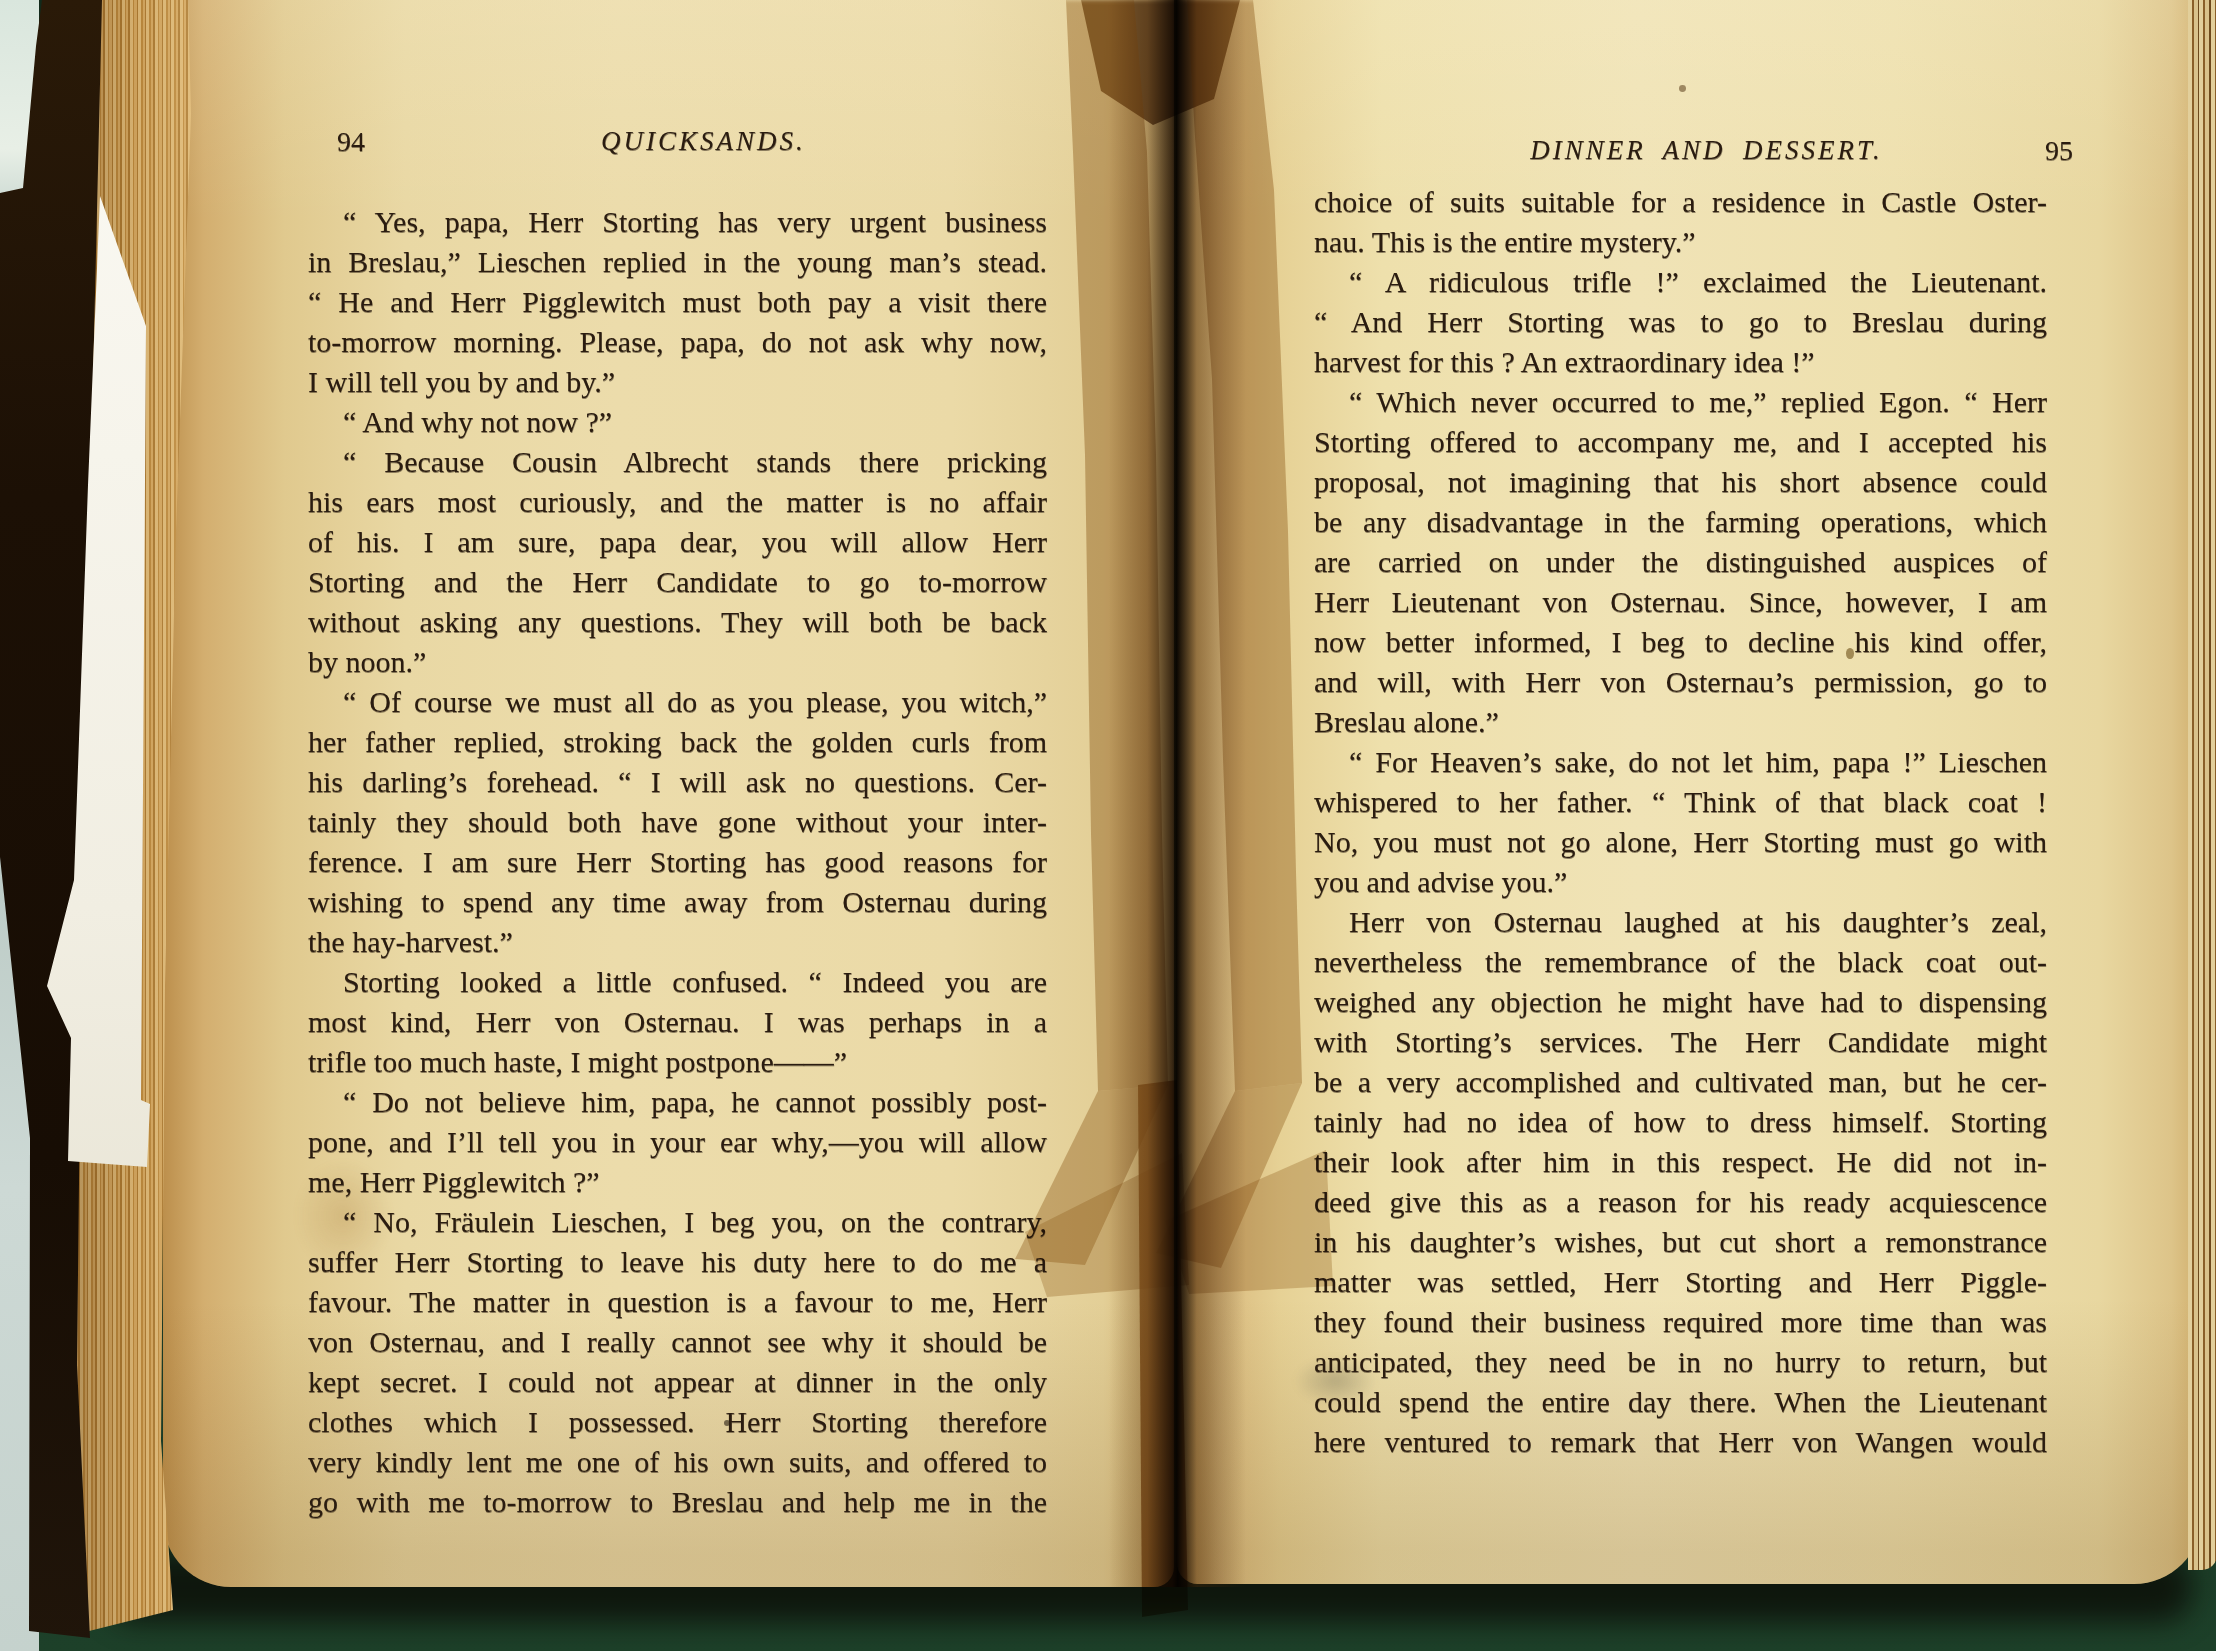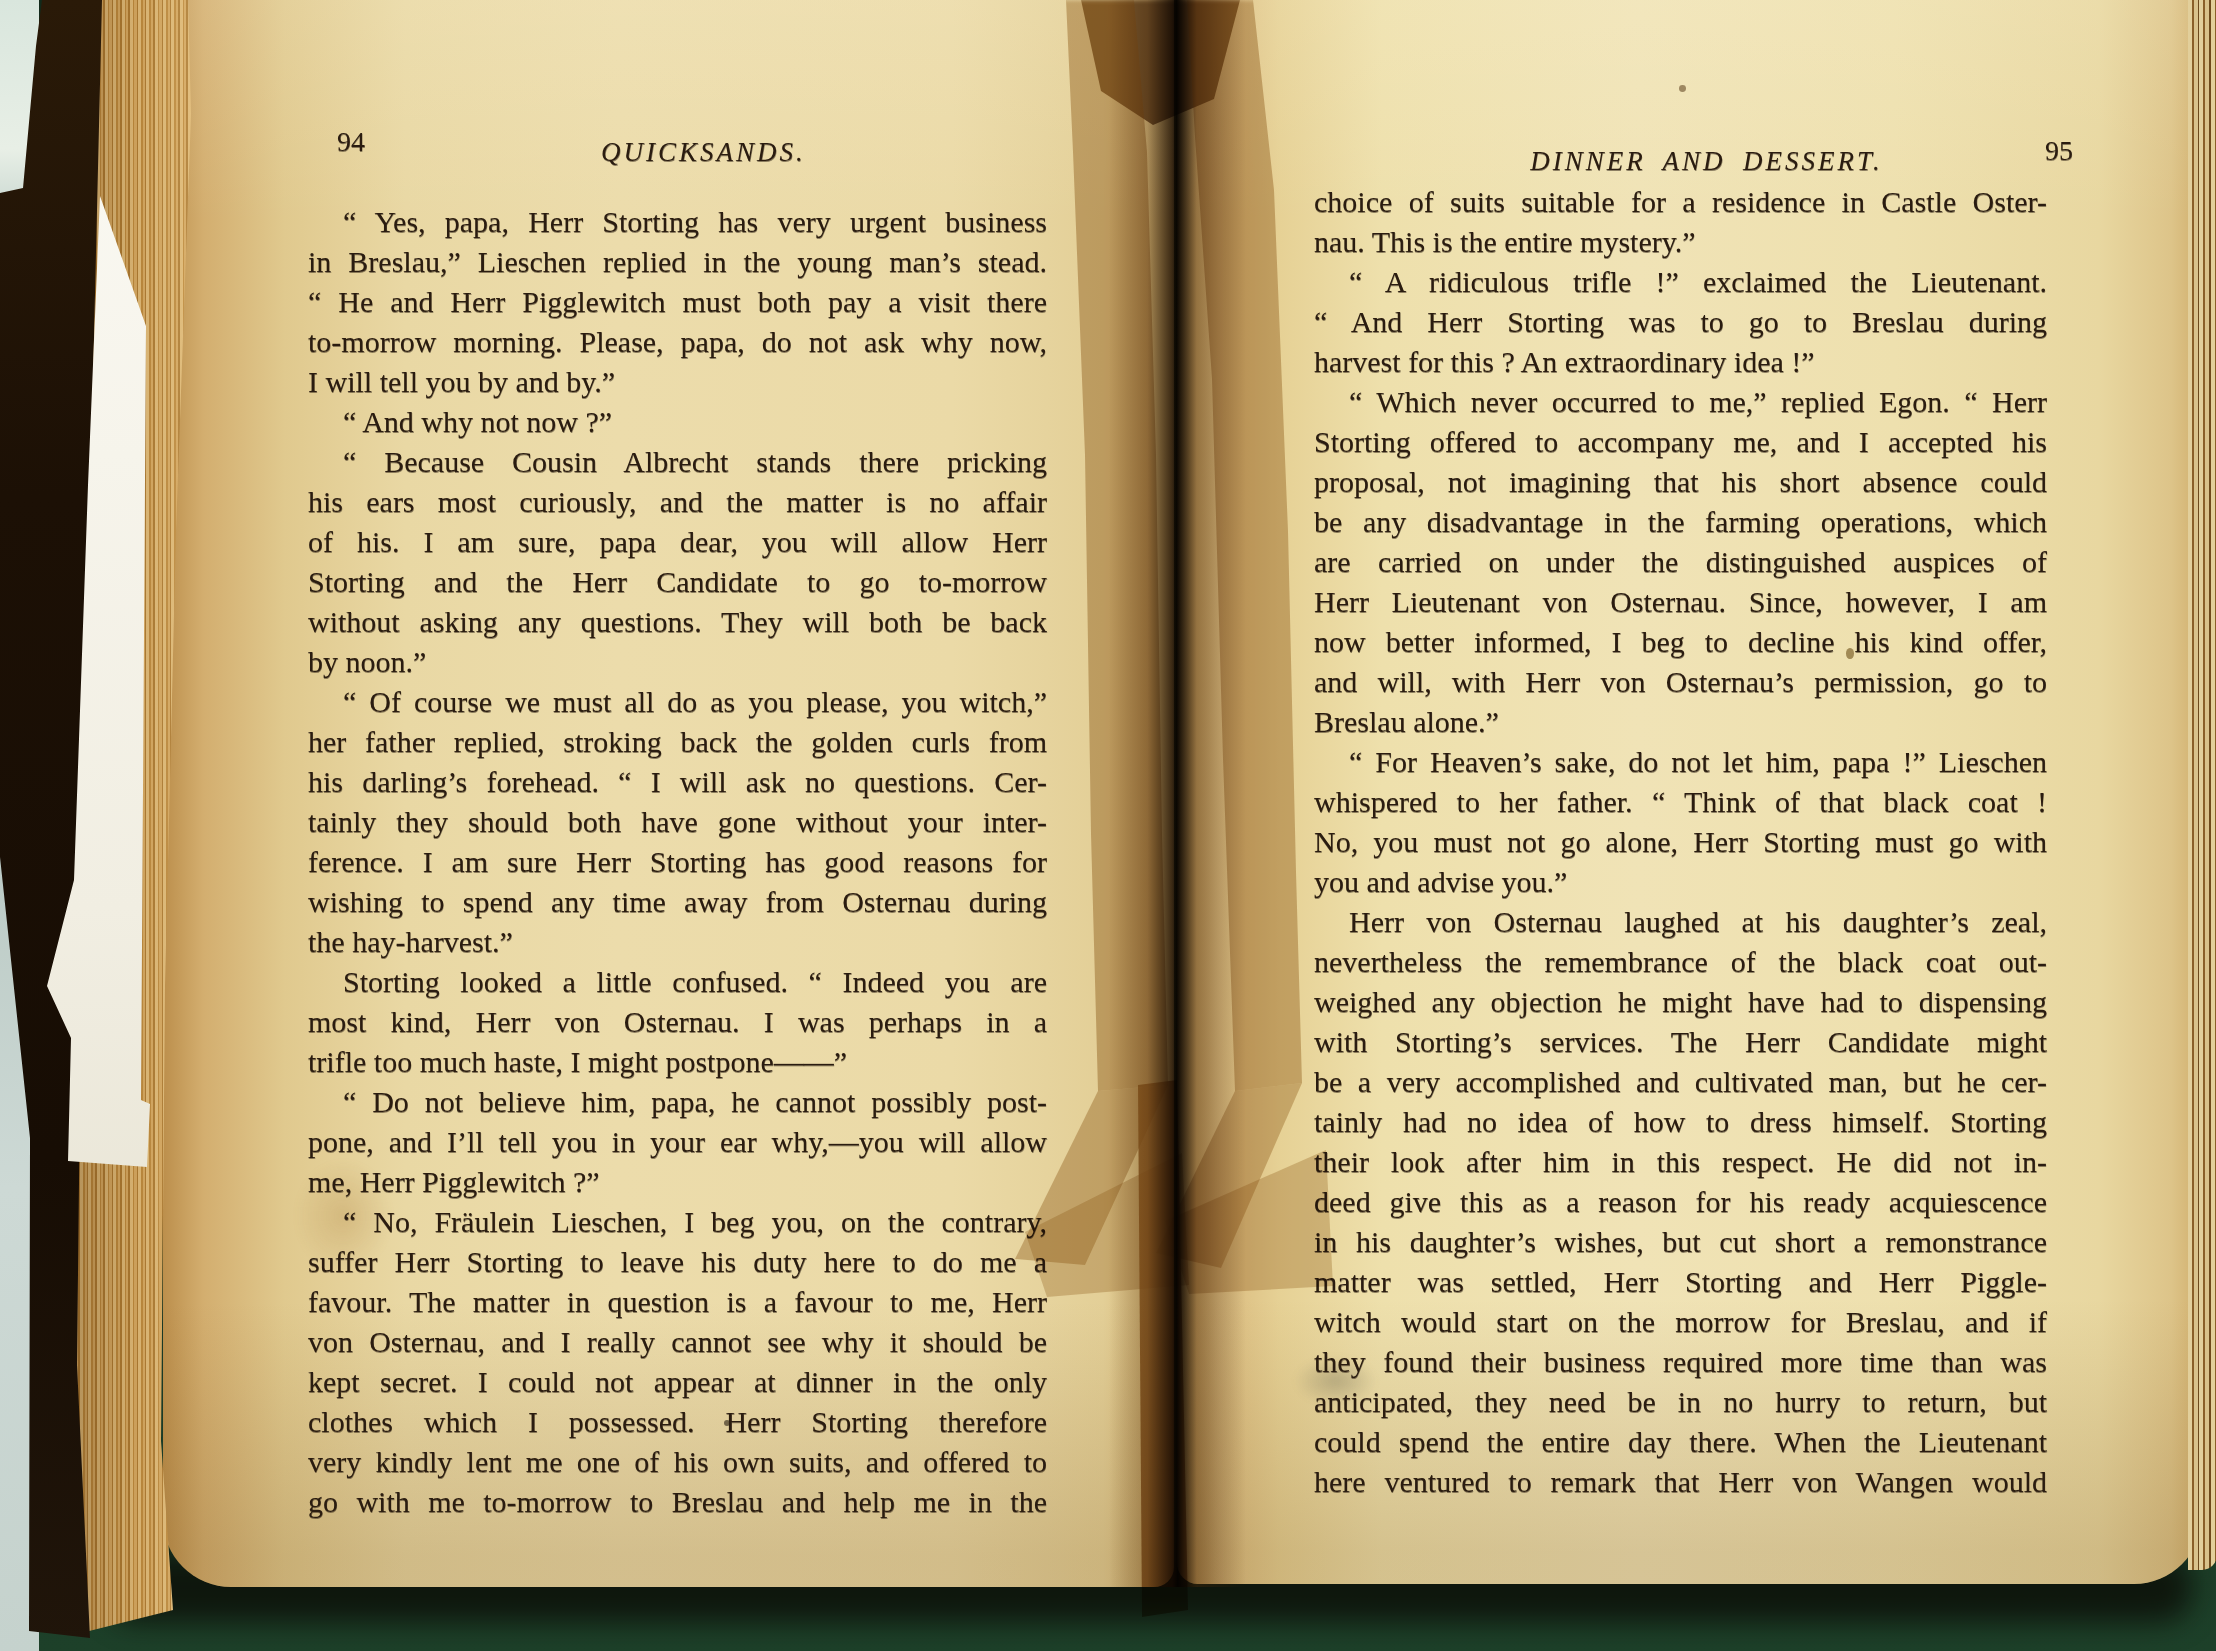--- a/index.html
+++ b/index.html
@@ -80,21 +80,21 @@
   .stain2{left:1294px;top:1356px;width:83px;height:50px;border-radius:50%;
     background:radial-gradient(ellipse,rgba(70,70,58,0.28),rgba(70,70,58,0) 70%);filter:blur(3.8px);}
   .stain3{left:1846px;top:648px;width:7.6px;height:10.6px;border-radius:50%;background:rgba(110,80,25,0.6);}
   .stain4{left:1679px;top:85px;width:6.8px;height:6.8px;border-radius:50%;background:rgba(90,60,25,0.55);}
   .stain5{left:724px;top:1420px;width:6px;height:6px;border-radius:50%;background:rgba(40,30,18,0.6);}
 
   
   .ink{color:#2a1c10;text-shadow:0.3px 0.5px 0.6px rgba(42,28,16,0.5);}
   .header-row{height:33px;font-size:28px;margin-left:26px;}
   .header-row .pgnum{position:absolute;top:0;}
-  .header-row .running{position:absolute;left:0;right:0;top:11px;text-align:center;
+  .header-row .running{position:absolute;left:0;right:0;top:0;text-align:center;
     font-style:italic;font-size:27px;letter-spacing:3px;word-spacing:7.6px;}
   .pg-left-header{left:308px;top:126px;width:739px;}
   .pg-right-header{left:1314px;top:135px;width:733px;}
   .pg-left-header .pgnum{left:3px;}
   .pg-right-header .pgnum{right:0;}
 
   .textblock{font-size:30px;}
   .pg-left-text{left:308px;top:170px;width:739px;margin-top:32px;}
   .pg-right-text{left:1314px;top:182px;width:733px;}
   .line{height:40px;line-height:40px;white-space:nowrap;
@@ -193,21 +193,20 @@
       <div class="line indent">Herr von Osternau laughed at his daughter’s zeal,</div>
       <div class="line">nevertheless the remembrance of the black coat out-</div>
       <div class="line">weighed any objection he might have had to dispensing</div>
       <div class="line">with Storting’s services.  The Herr Candidate might</div>
       <div class="line">be a very accomplished and cultivated man, but he cer-</div>
       <div class="line">tainly had no idea of how to dress himself.  Storting</div>
       <div class="line">their look after him in this respect.  He did not in-</div>
       <div class="line">deed give this as a reason for his ready acquiescence</div>
       <div class="line">in his daughter’s wishes, but cut short a remonstrance</div>
       <div class="line">matter was settled, Herr Storting and Herr Piggle-</div>
-      <div class="line">witch would start on the morrow for Breslau, and if</div>
       <div class="line">they found their business required more time than was</div>
       <div class="line">anticipated, they need be in no hurry to return, but</div>
       <div class="line">could spend the entire day there.  When the Lieutenant</div>
       <div class="line">here ventured to remark that Herr von Wangen would</div>
     </div>
 
   <div class="abs ribbon">
     <div class="rb rb-topwedge"></div>
     <div class="rb rb-lband"></div>
     <div class="rb rb-lfold1"></div>

